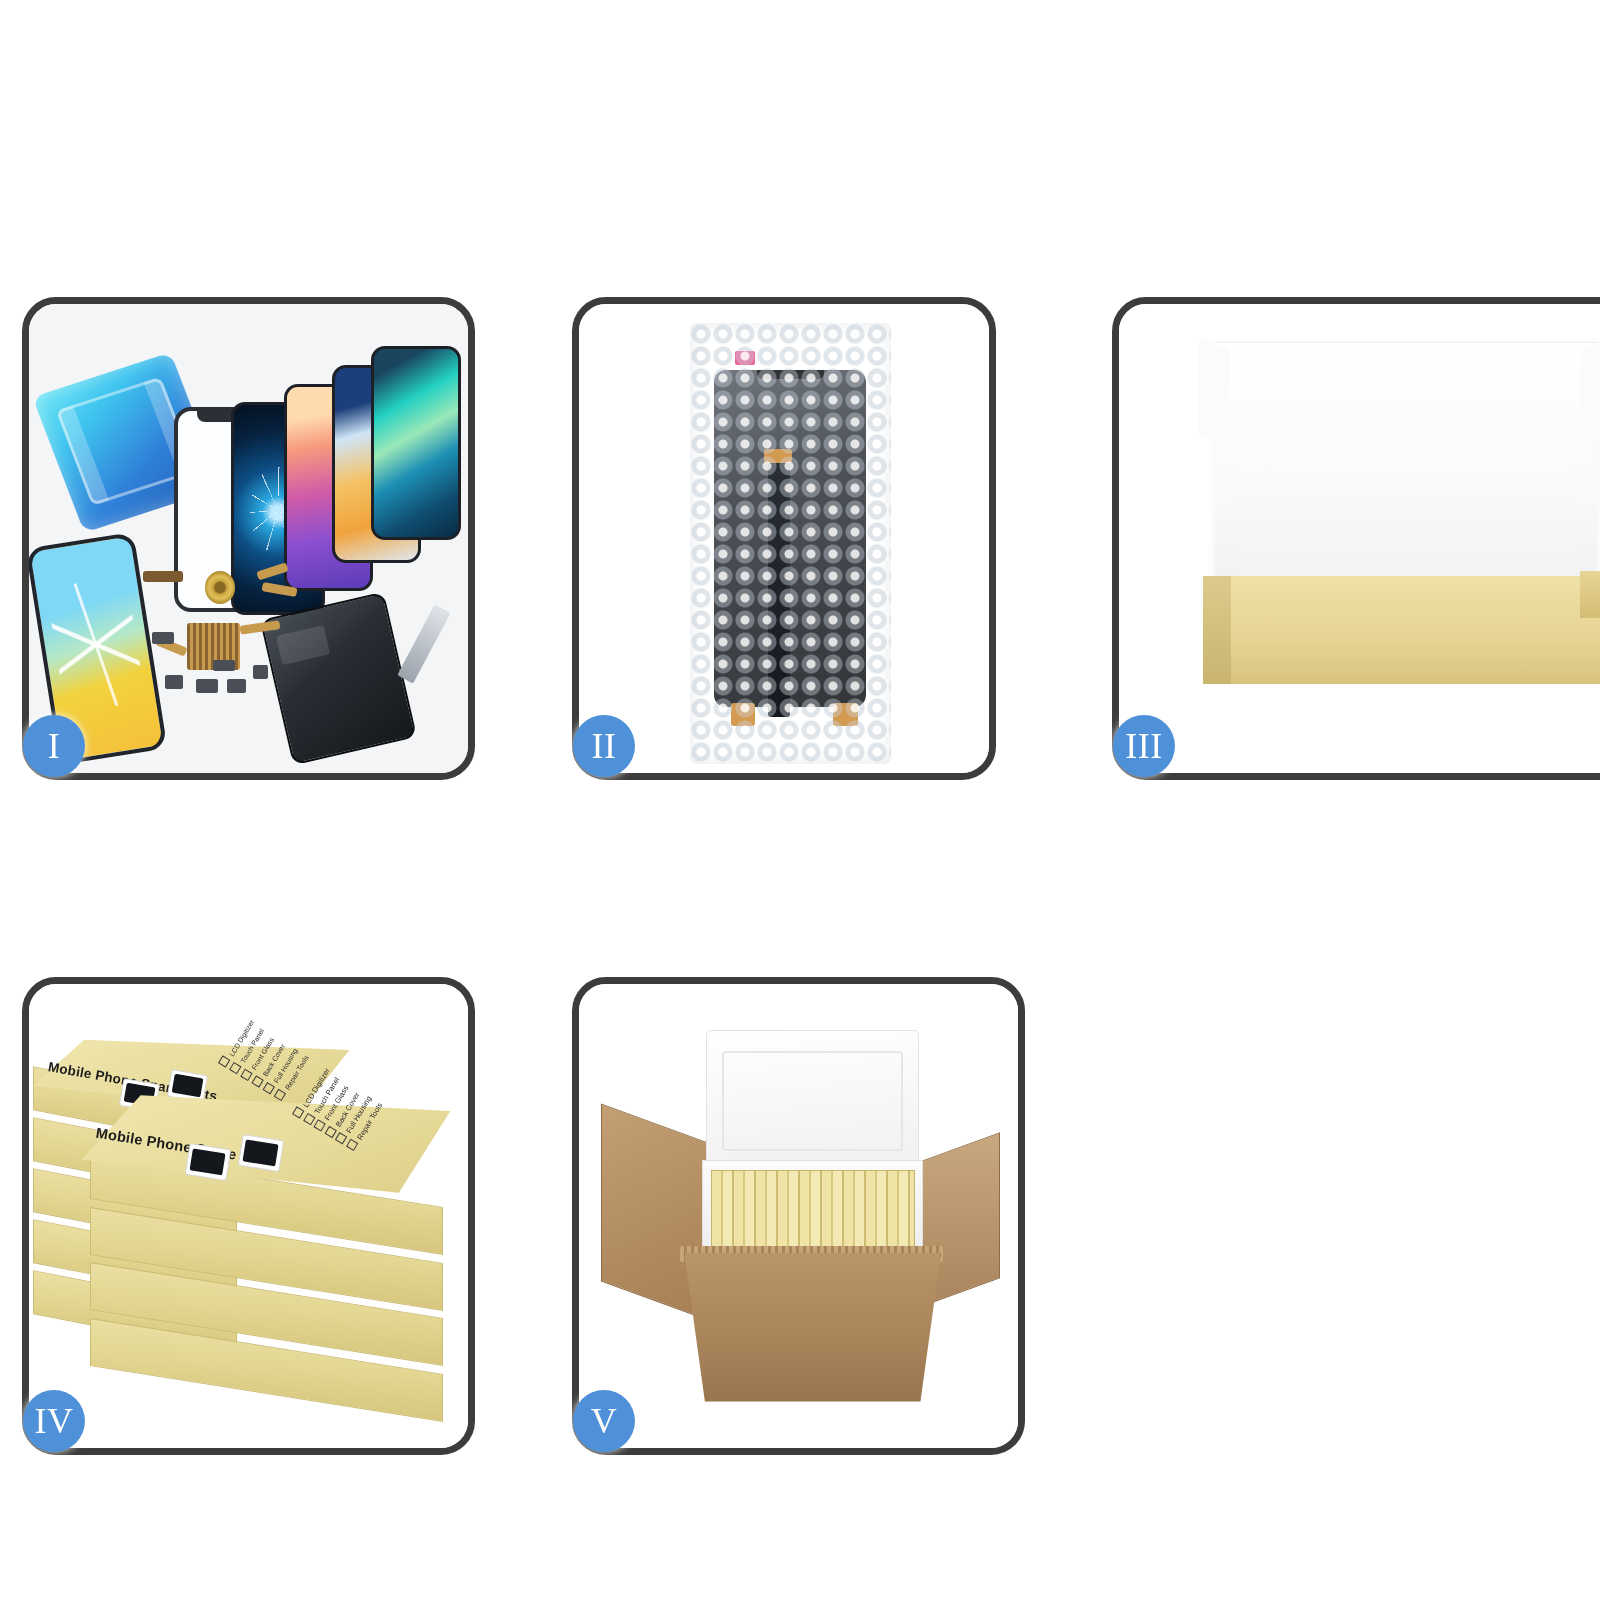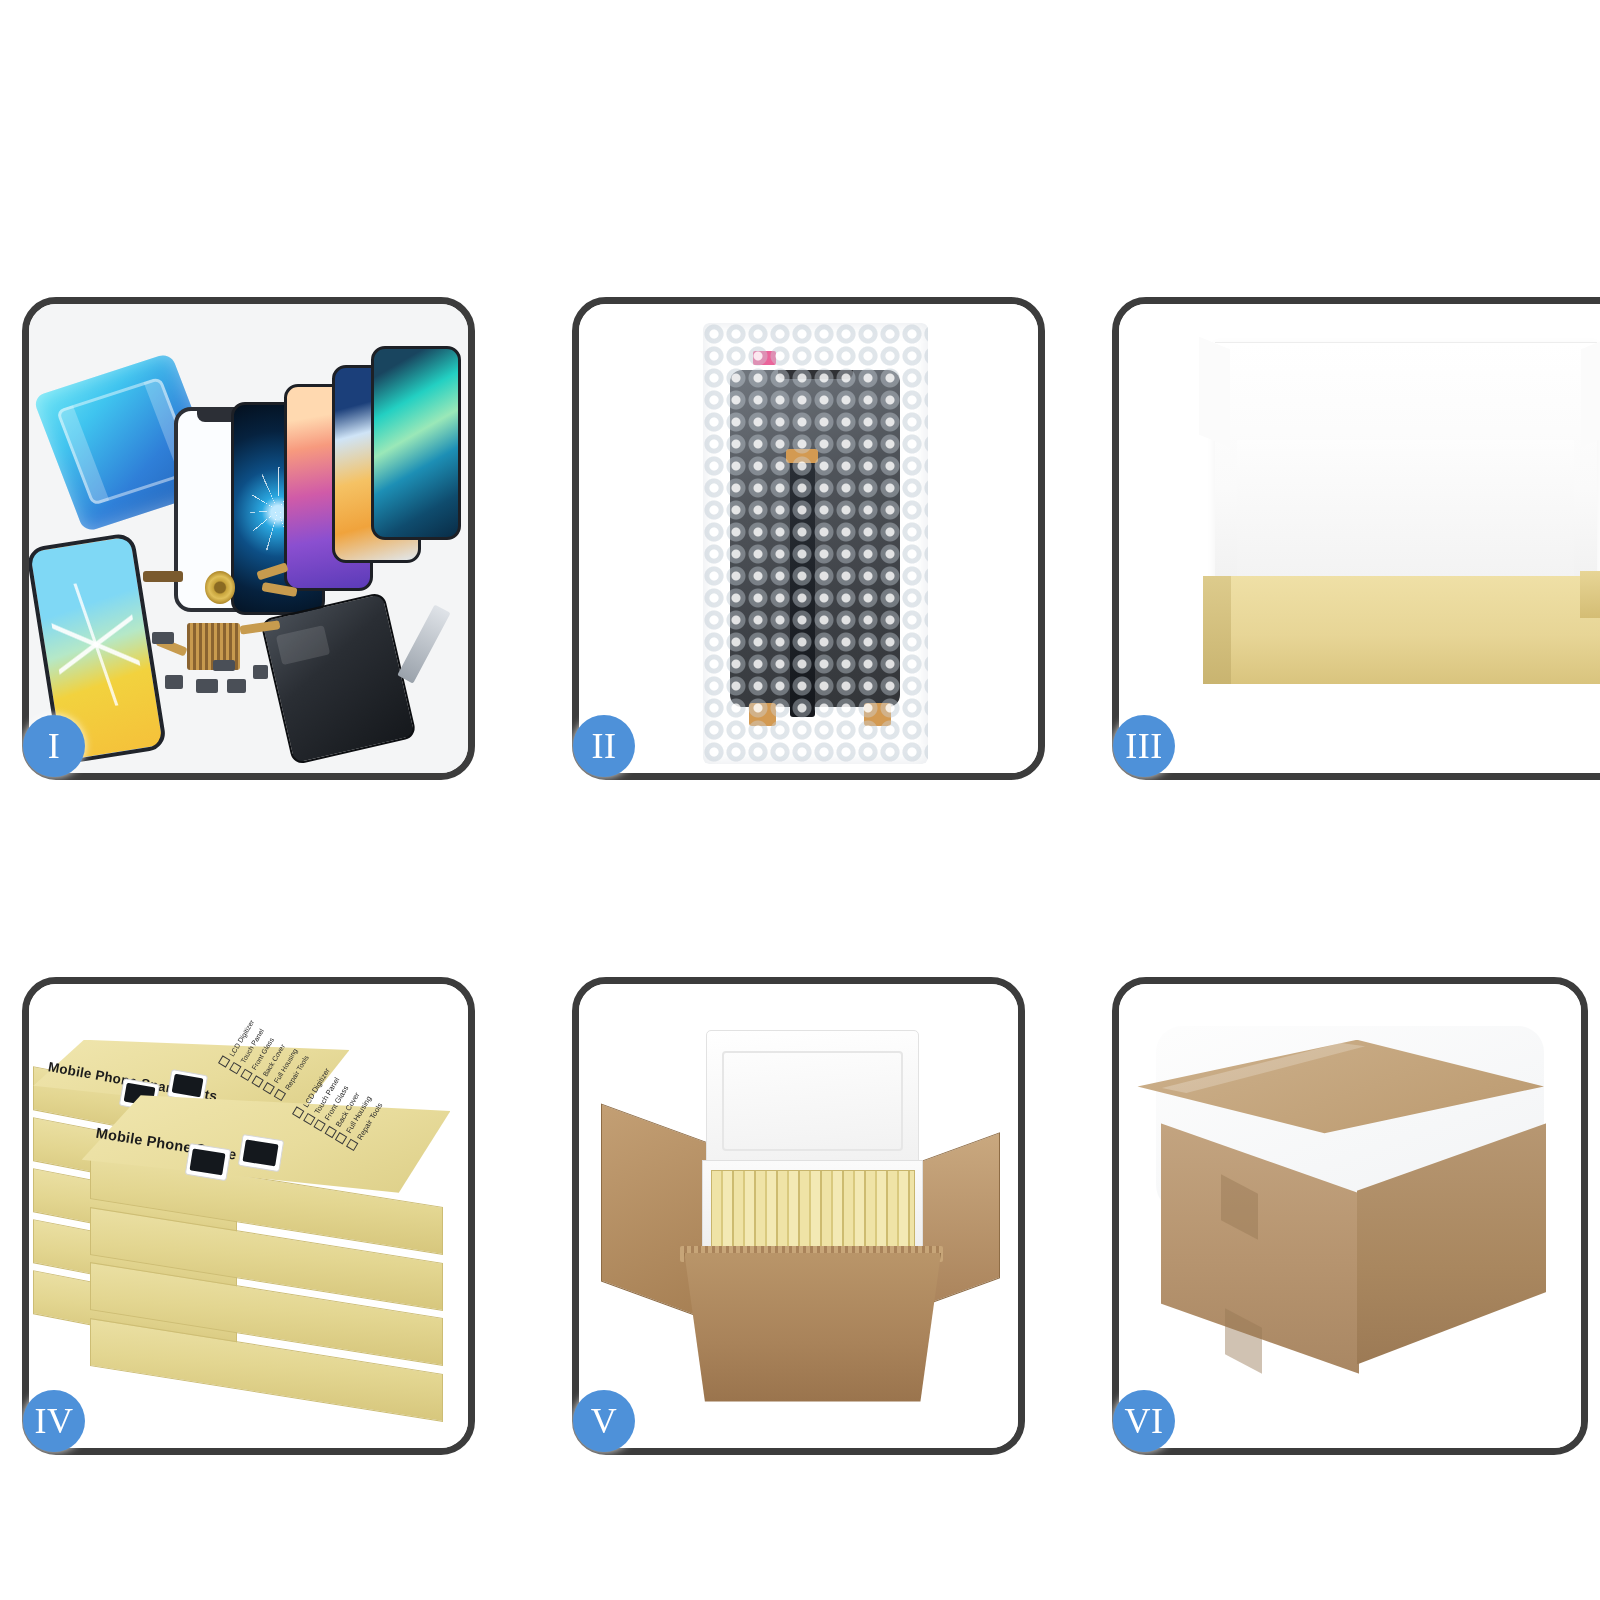--- a/index.html
+++ b/index.html
@@ -379,21 +379,21 @@
         <div class="smallpart" style="left:42%;top:76%;width:5%;height:2.2%;"></div>
         <div class="smallpart" style="left:31%;top:79%;width:4%;height:3%;"></div>
         <div class="smallpart" style="left:38%;top:80%;width:5%;height:3%;"></div>
         <div class="smallpart" style="left:45%;top:80%;width:4.5%;height:3%;"></div>
         <div class="smallpart" style="left:51%;top:77%;width:3.5%;height:3%;"></div>
         <div class="tool"></div>
       </div>
       <div class="badge" style="left:-6px;bottom:-4px;">I</div>
     </div>
 
-    <div class="panel p2" style="left:572px;top:297px;width:473px;height:483px;">
+    <div class="panel p2" style="left:572px;top:297px;width:424px;height:483px;">
       <div class="clip">
         <div class="bubblepack"></div>
         <div class="lcd"></div>
         <div class="ribbon"></div>
         <div class="conn" style="left:45%;top:31%;width:7%;height:3%;"></div>
         <div class="conn" style="left:37%;top:85%;width:6%;height:5%;"></div>
         <div class="conn" style="left:62%;top:85%;width:6%;height:5%;"></div>
         <div class="pinktab"></div>
         <div class="bubbleoverlay"></div>
       </div>
@@ -476,27 +476,15 @@
         <div class="flapR"></div>
         <div class="foamlid"></div>
         <div class="foambody"></div>
         <div class="goldbars"></div>
         <div class="cartonrim"></div>
         <div class="cartonbody"></div>
       </div>
       <div class="badge" style="left:-6px;bottom:-4px;">V</div>
     </div>
 
-    <div class="panel p6" style="left:1112px;top:977px;width:476px;height:478px;">
-      <div class="clip">
-        <div class="sheet"></div>
-        <div class="ctop"></div>
-        <div class="ctape"></div>
-        <div class="cfrontL"></div>
-        <div class="cfrontR"></div>
-        <div class="tapeflap" style="left:22%;top:43%;width:8%;height:10%;transform:skewY(28deg);"></div>
-        <div class="tapeflap" style="left:23%;top:72%;width:8%;height:10%;transform:skewY(28deg);"></div>
-      </div>
-      <div class="badge" style="left:-6px;bottom:-4px;">VI</div>
-    </div>
 
   </div>
 </div>
 
 </body></html>

